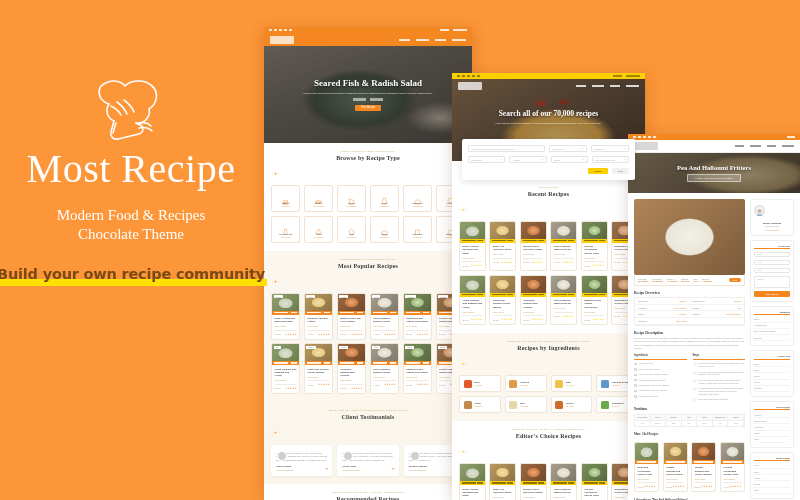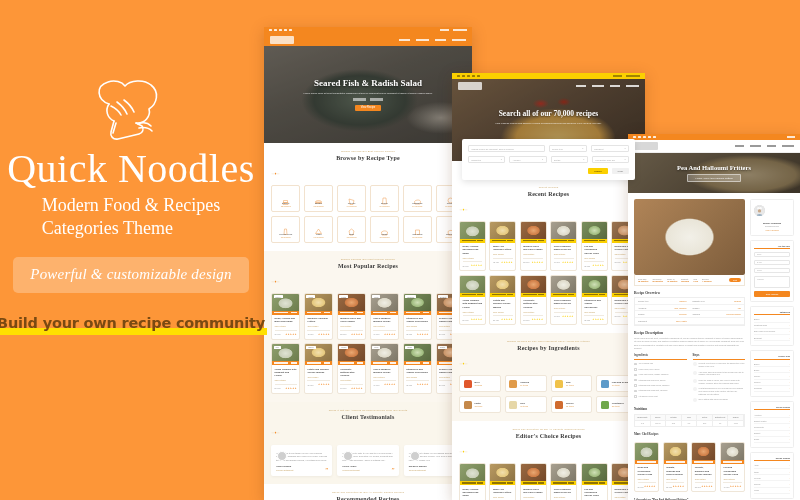--- a/index.html
+++ b/index.html
@@ -28,25 +28,25 @@
     font-size: 40px;
     color: #FFFFFF;
     letter-spacing: 0.5px;
     line-height: 1.05;
     font-weight: 400;
     margin-top: -4px;
   }
 
   .tagline {
     font-family: "Liberation Serif", serif;
-    font-size: 18px;
+    font-size: 15px;
     color: #FFFFFF;
-    text-align: left;
+    text-align: center;
     line-height: 1.28;
-    margin-top: 4px;
+    margin-top: 16px;
     font-weight: 400;
   }
 
   .badge {
     margin-top: 17px;
     background: rgba(255,255,255,0.27);
     border-radius: 5px;
     padding: 9px 17px 10px 17px;
     font-family: "Liberation Serif", serif;
     font-style: italic;
@@ -286,28 +286,27 @@
       <path d="M33 43 L30 54 C29 58,32 62,37 61 L58 56 C62 55,63 51,61 48 L55 45"></path>
       <path d="M35 45 L32 55"></path>
       <path d="M30 28 C34 30,38 33,40 37"></path>
       <path d="M36 24 C40 27,44 31,46 36"></path>
       <path d="M43 22 C47 25,51 29,53 34"></path>
       <path d="M57 46 C62 44,67 45,70 48"></path>
       <path d="M58 50 C63 49,68 50,71 53"></path>
     </g>
   </svg>
 
-  <div class="brand-title">Quick Noodles</div>
+  <div class="brand-title">Most Recipe</div>
 
   <div class="tagline">
     <div>Modern Food &amp; Recipes</div>
-    <div>Categories Theme</div>
-  </div>
-
-  <div class="badge">Powerful &amp; customizable design</div>
+    <div>Chocolate Theme</div>
+  </div>
+
 
   <div class="community-wrap">
     <div class="community-underline"></div>
     <div class="community-text">Build your own recipe community</div>
   </div>
 
 </div>
 
 <div class="mockup" id="mockup-home">
 

